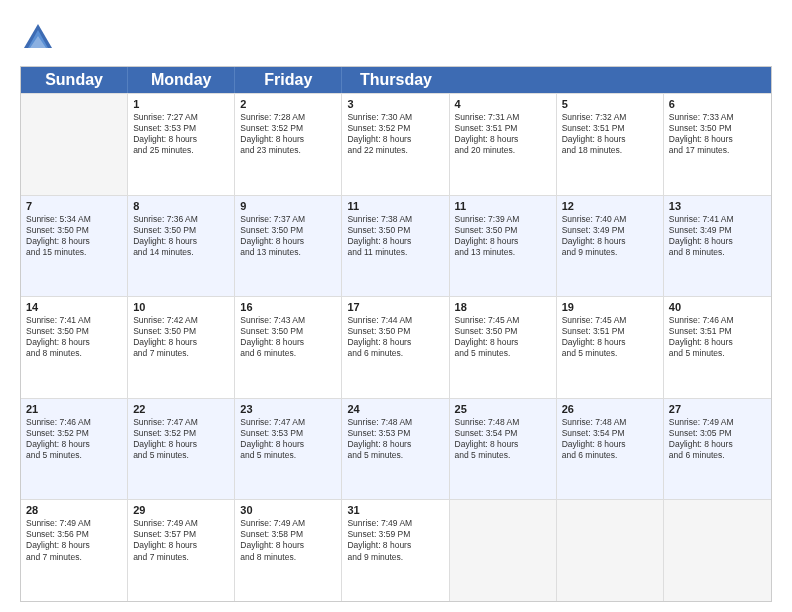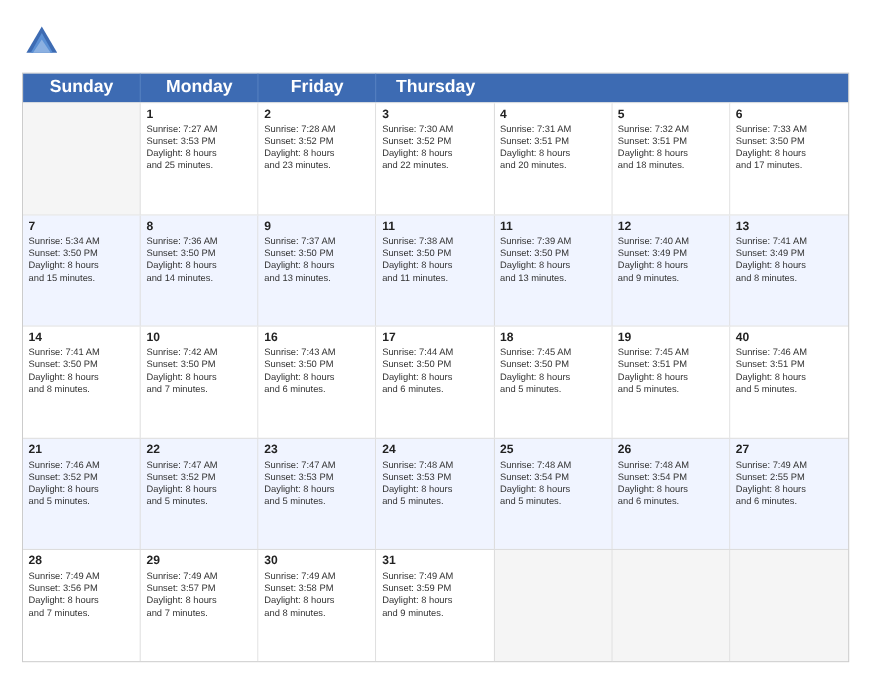--- a/index.html
+++ b/index.html
@@ -322,21 +322,21 @@
           <div class="cal-cell alt-row">
             <div class="day-num">26</div>
             <div class="cell-line">Sunrise: 7:48 AM</div>
             <div class="cell-line">Sunset: 3:54 PM</div>
             <div class="cell-line">Daylight: 8 hours</div>
             <div class="cell-line">and 6 minutes.</div>
           </div>
           <div class="cal-cell alt-row">
             <div class="day-num">27</div>
             <div class="cell-line">Sunrise: 7:49 AM</div>
-            <div class="cell-line">Sunset: 2:55 PM</div>
+            <div class="cell-line">Sunset: 3:05 PM</div>
             <div class="cell-line">Daylight: 8 hours</div>
             <div class="cell-line">and 6 minutes.</div>
           </div>
         </div>
         <div class="cal-row">
           <div class="cal-cell">
             <div class="day-num">28</div>
             <div class="cell-line">Sunrise: 7:49 AM</div>
             <div class="cell-line">Sunset: 3:56 PM</div>
             <div class="cell-line">Daylight: 8 hours</div>

